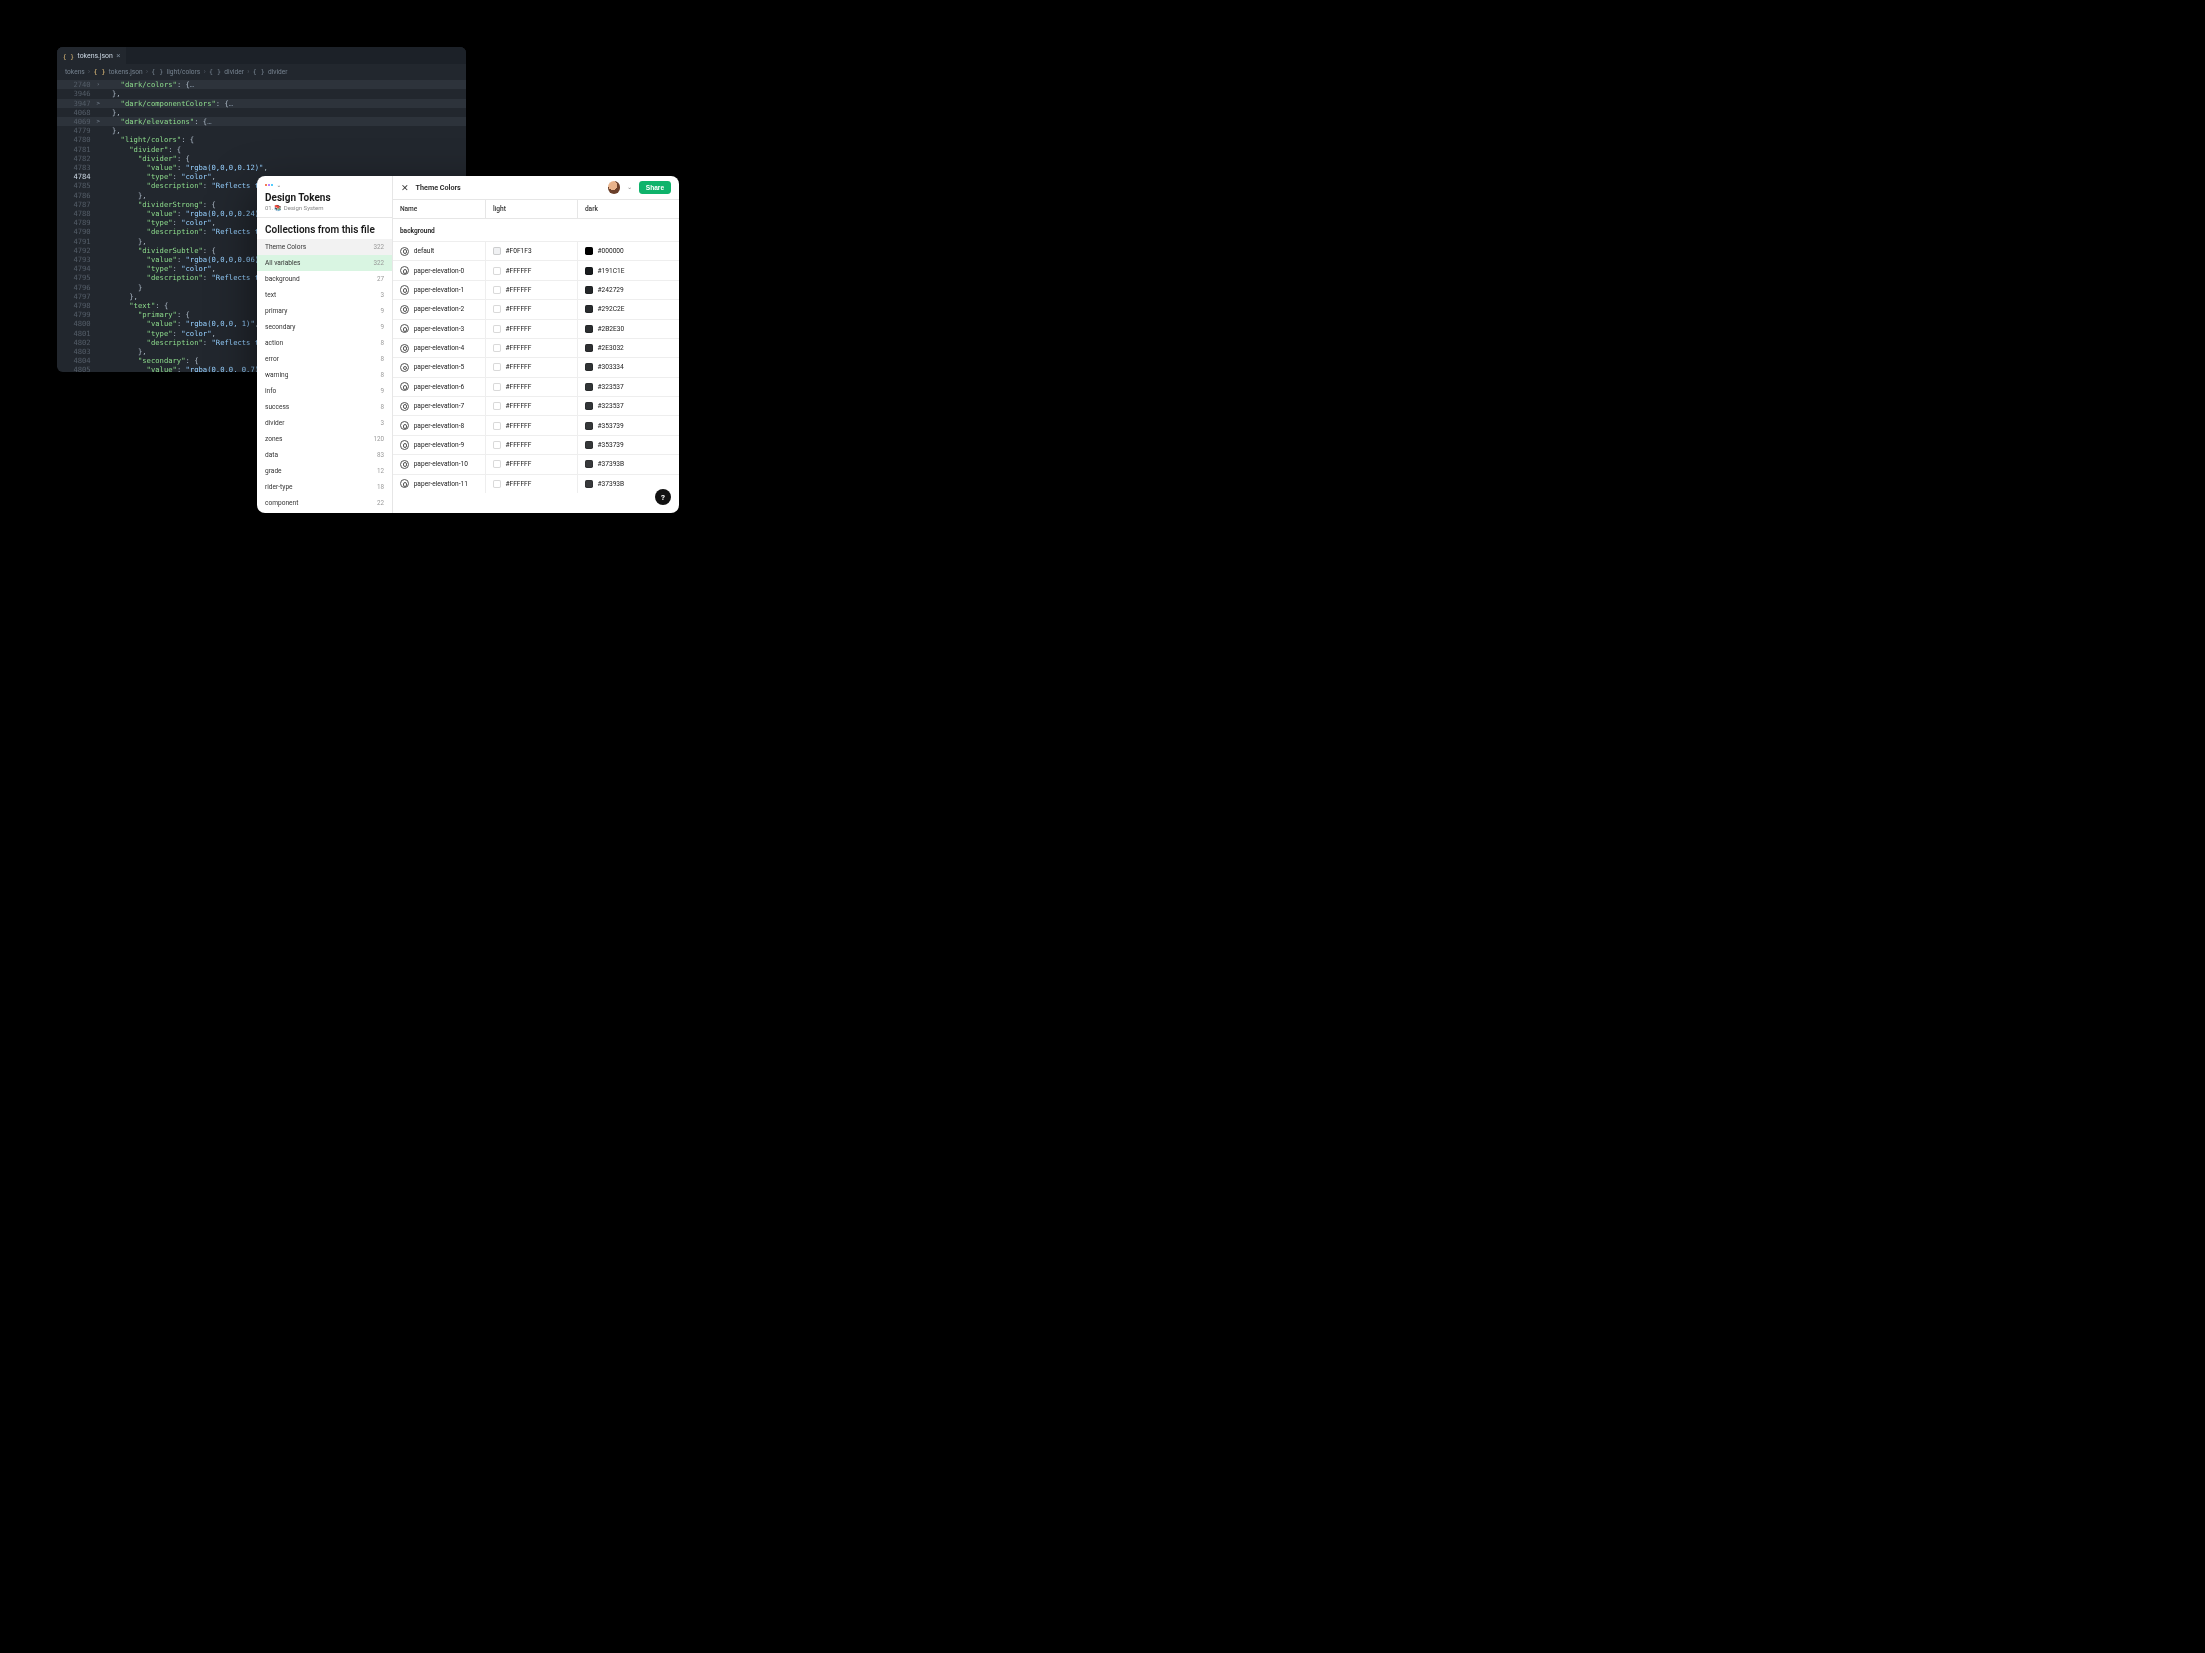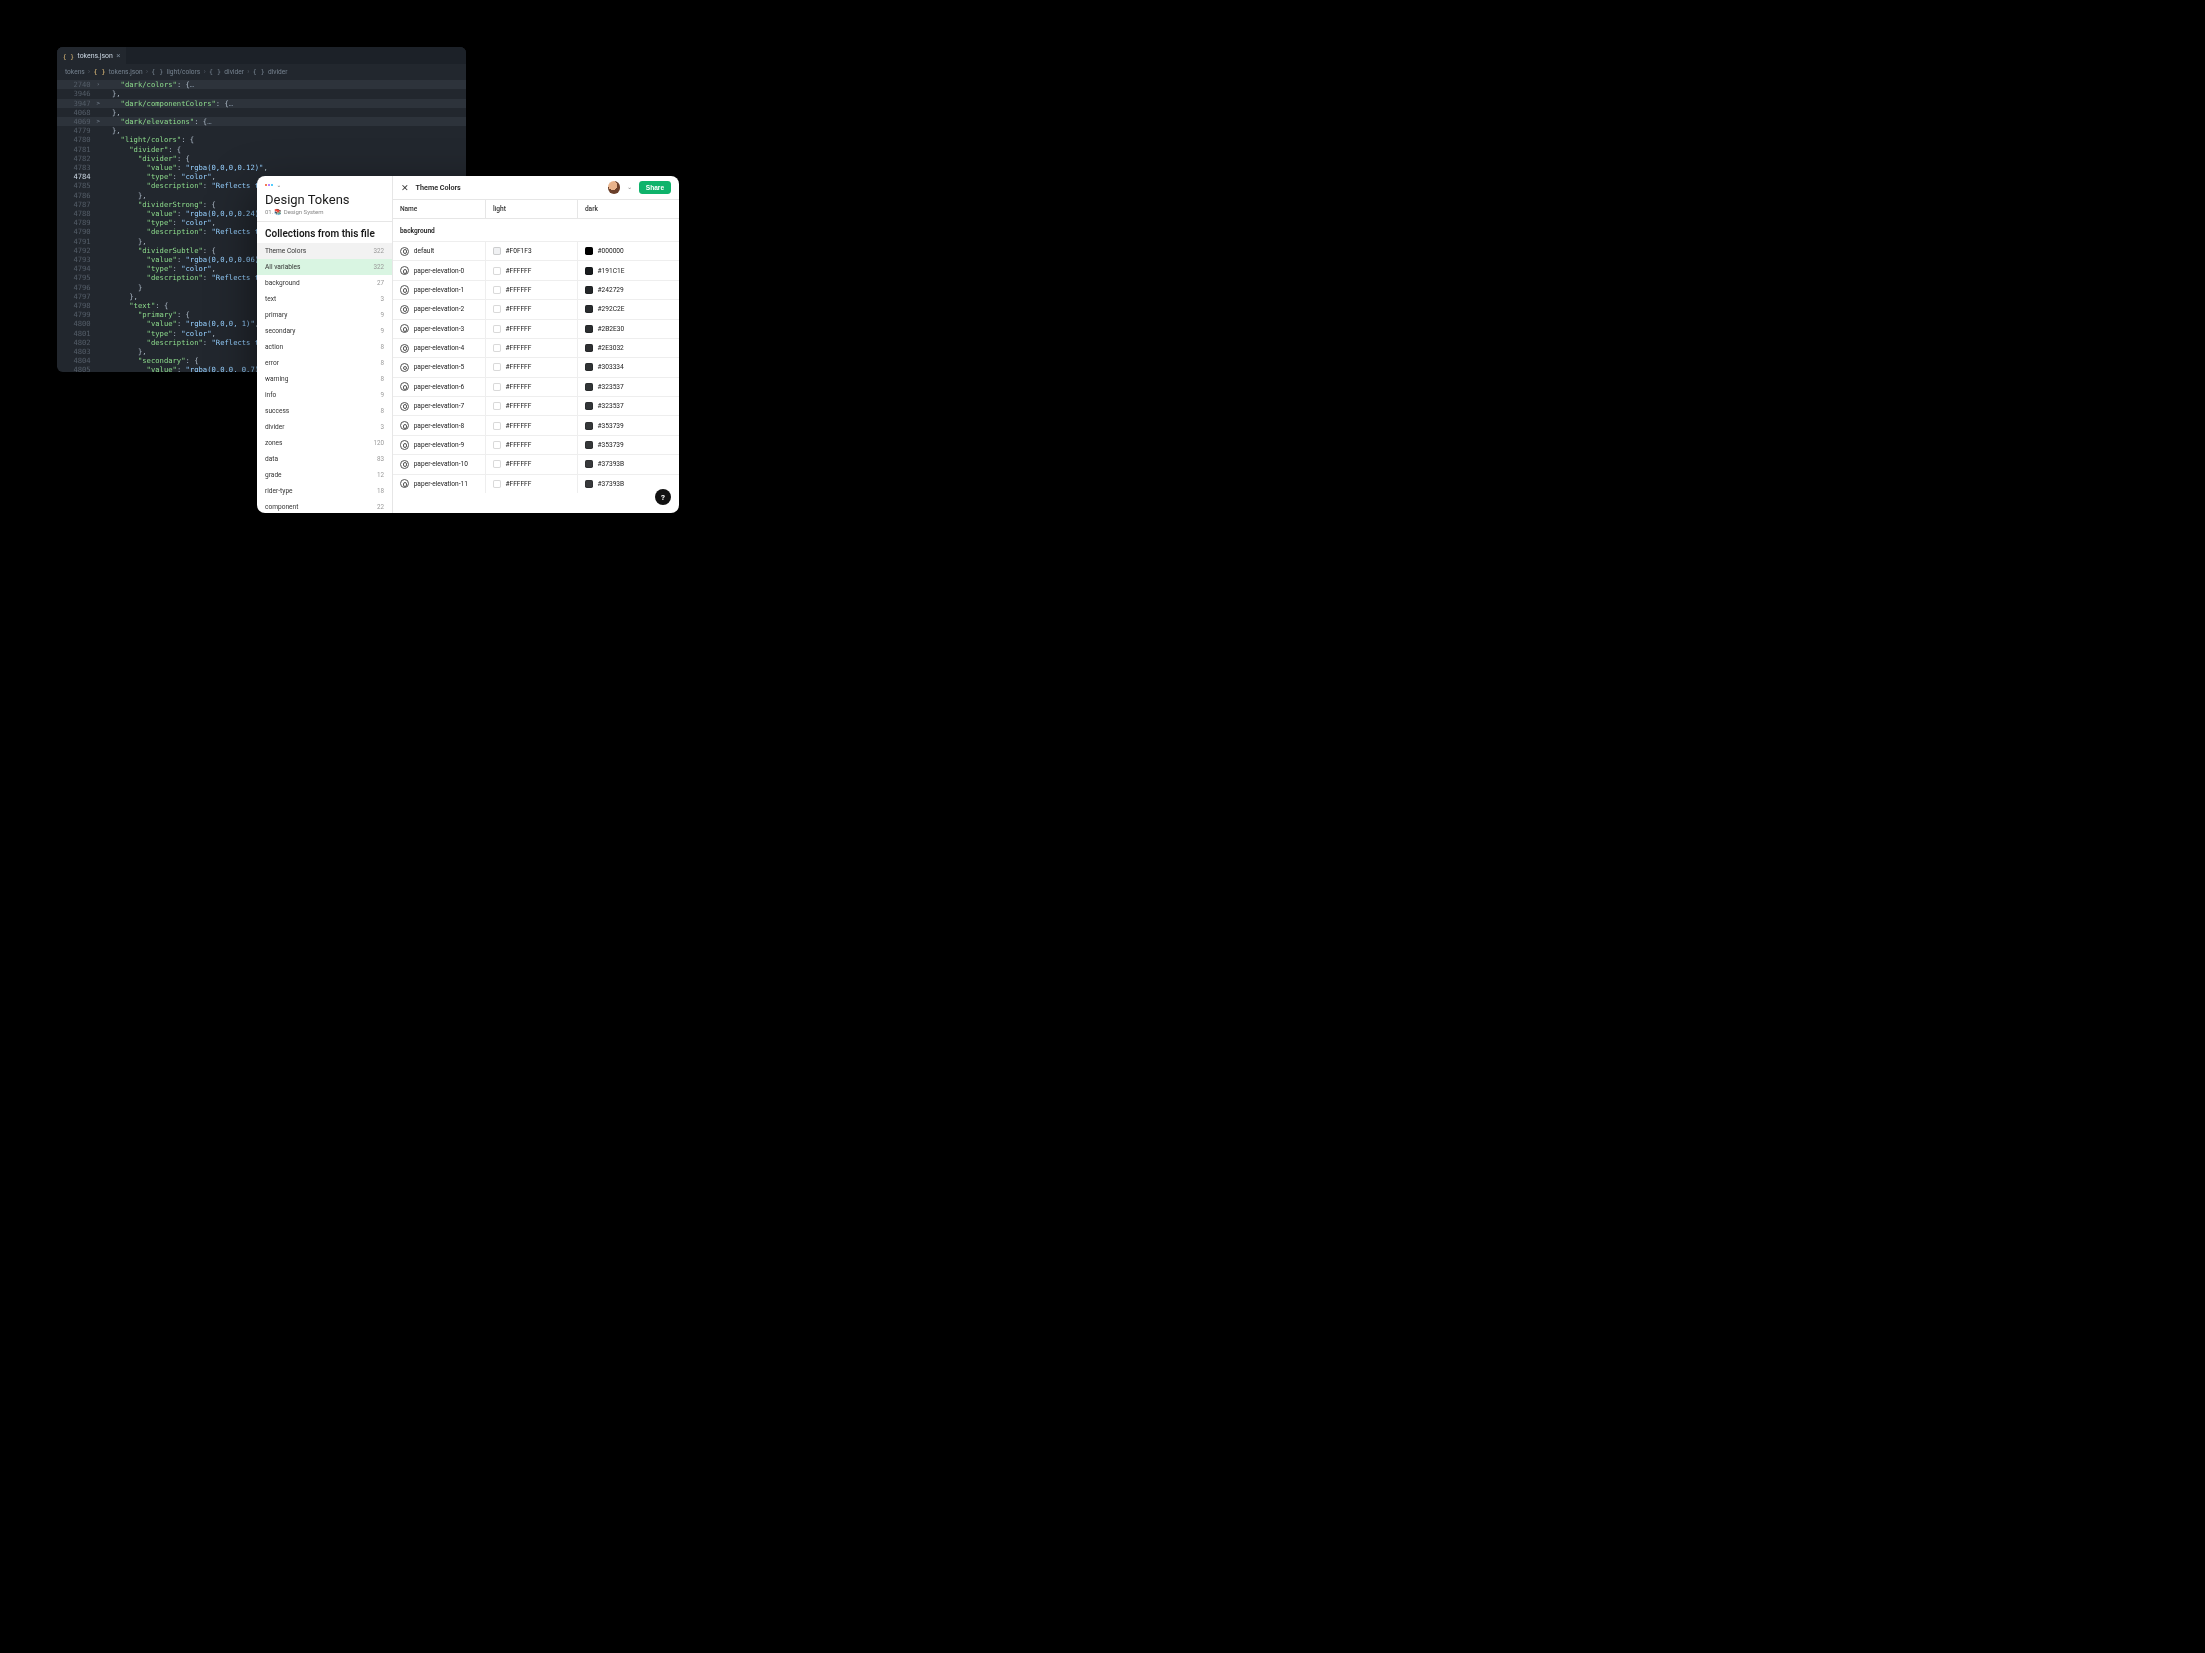--- a/index.html
+++ b/index.html
@@ -112,22 +112,22 @@
     display: flex;
     align-items: center;
     gap: 3.4px;
     padding: 5.7px 6.9px 4.6px 8px;
   }
   .figma-logo { display:flex; gap:0.6px; align-items:center; }
   .figma-logo span { width:2.3px; height:2.3px; border-radius:50%; display:block; }
   .figma-logo .fl1{background:#f24e1e}.figma-logo .fl2{background:#a259ff}.figma-logo .fl3{background:#1abcfe}
   .panel-left-title {
     padding: 0 8px 1.1px;
-    font-weight: 400;
-    font-size: 13px;
+    font-weight: 700;
+    font-size: 10px;
   }
   .panel-left-sub {
     padding: 0 8px 5.7px;
     font-size: 6px;
     color: #888;
   }
   .panel-left-hdr {
     padding: 5.7px 8px 4.6px;
     font-size: 10px;
     font-weight: 600;

